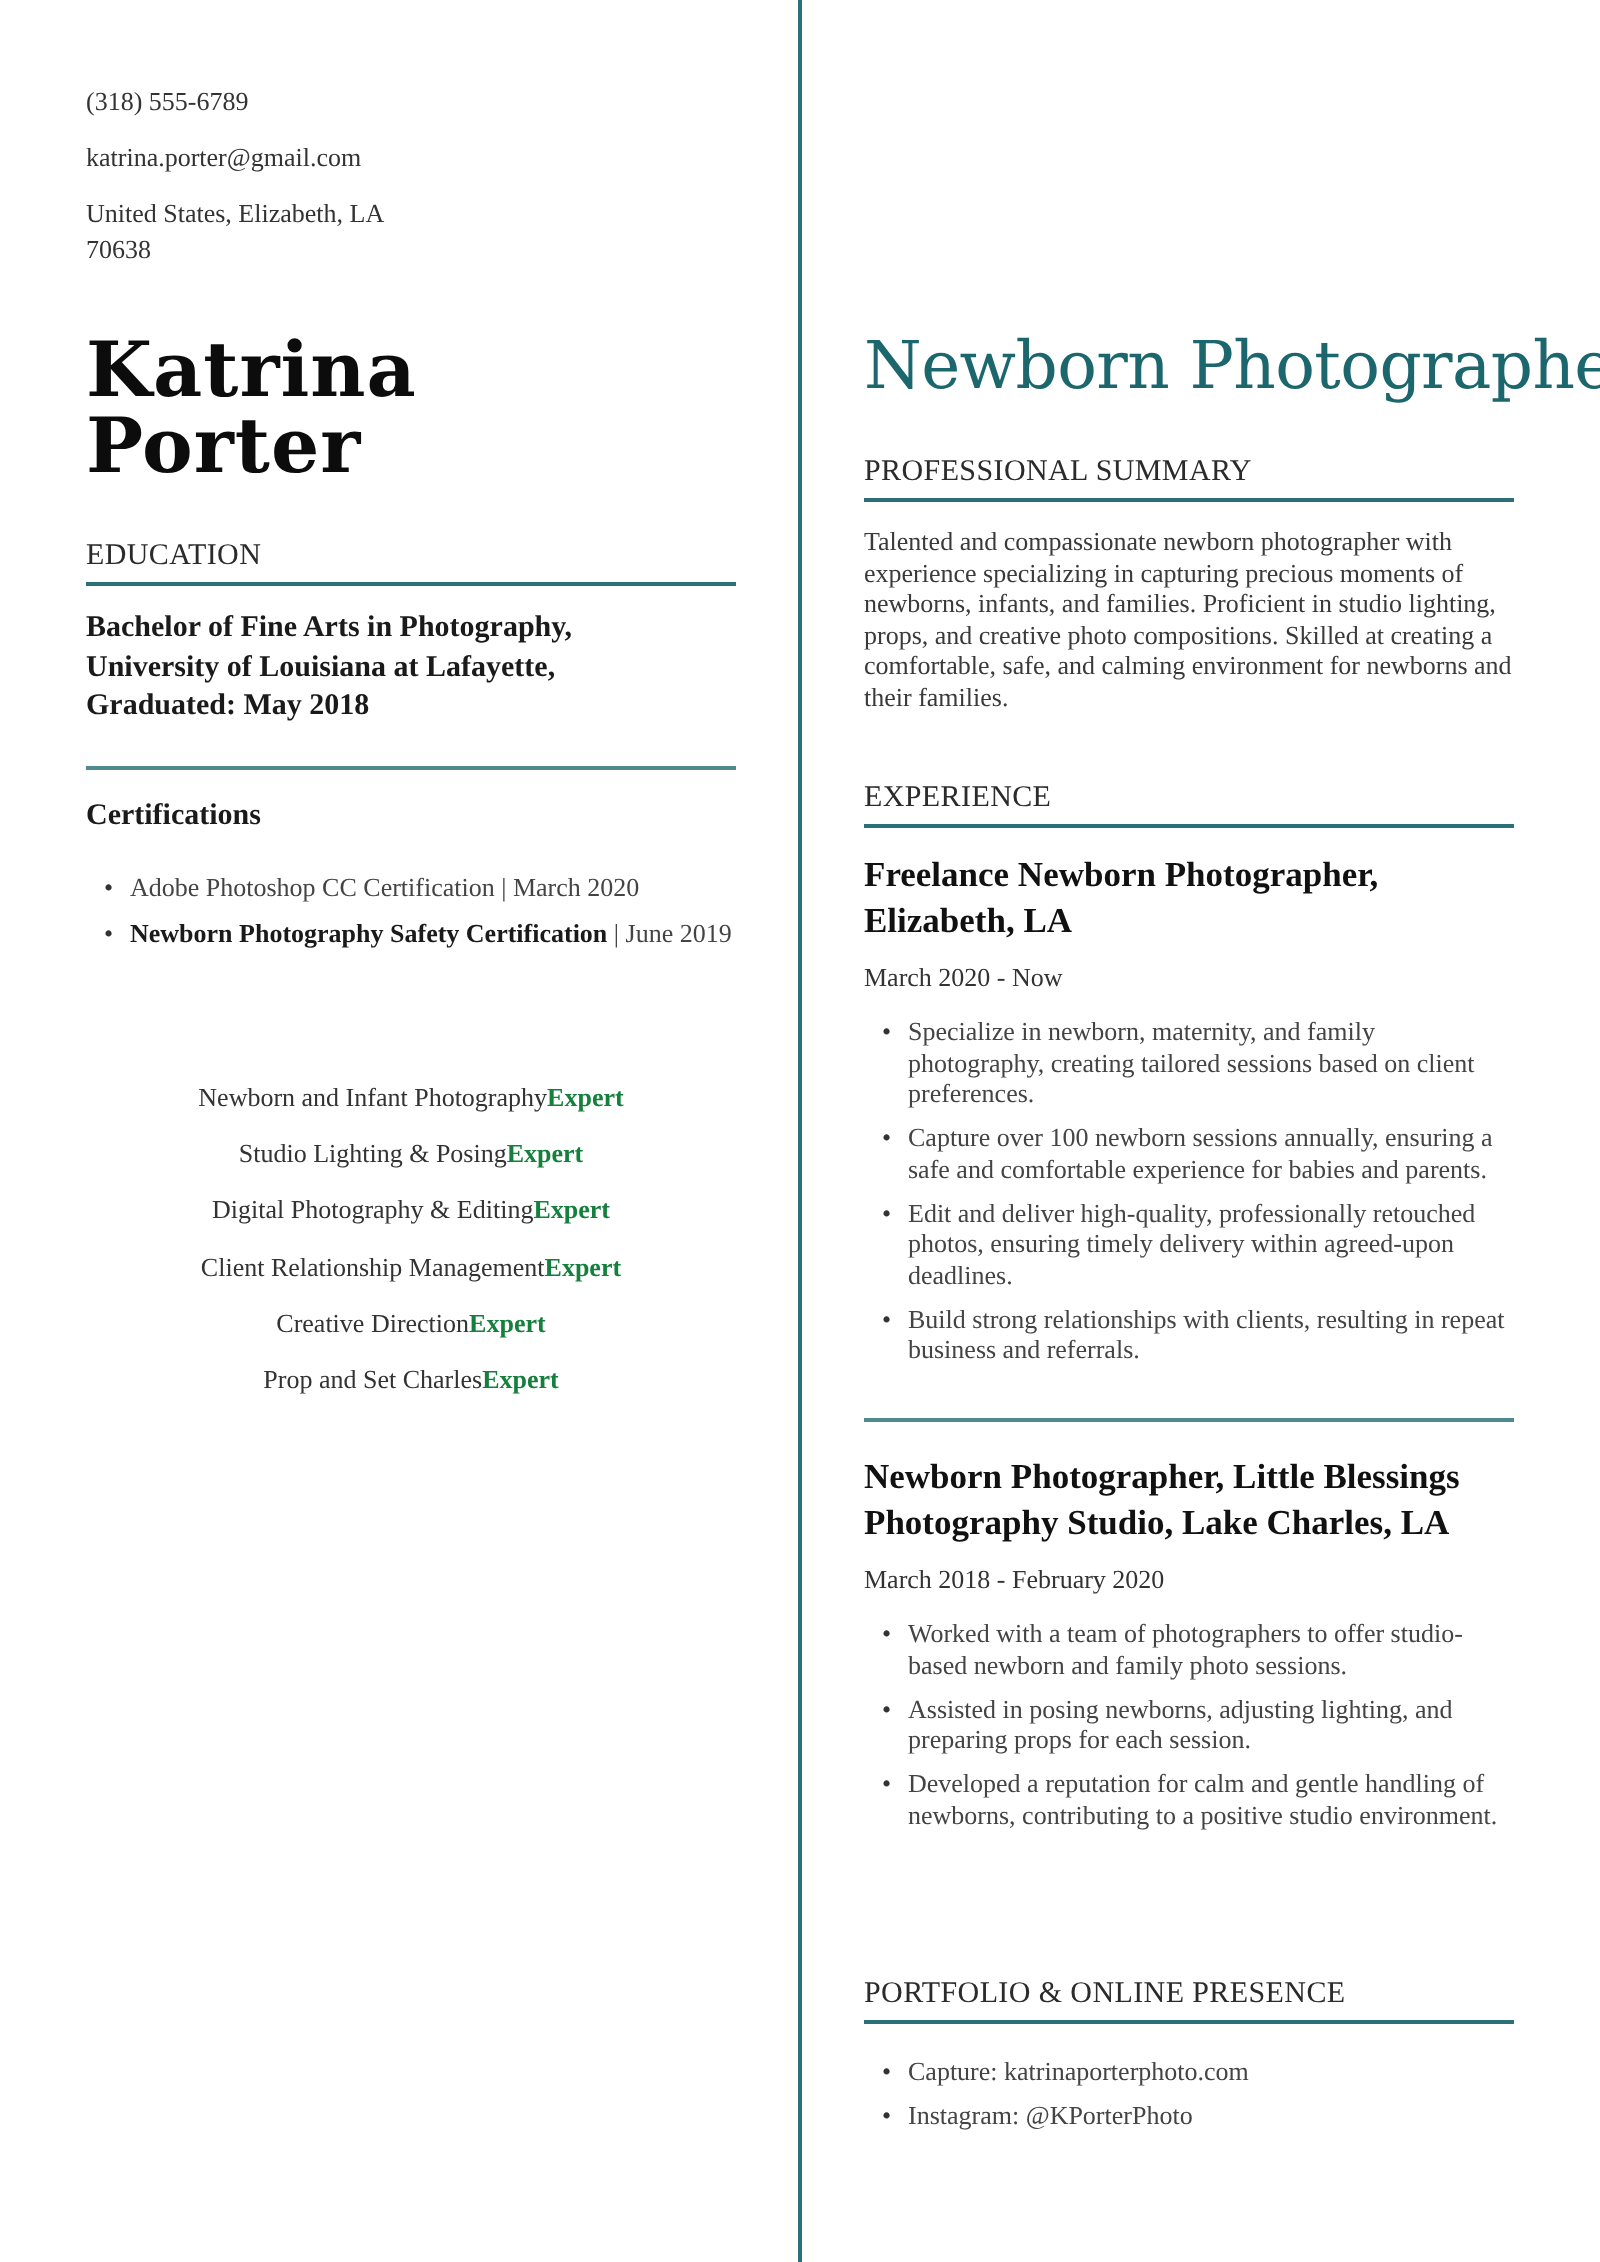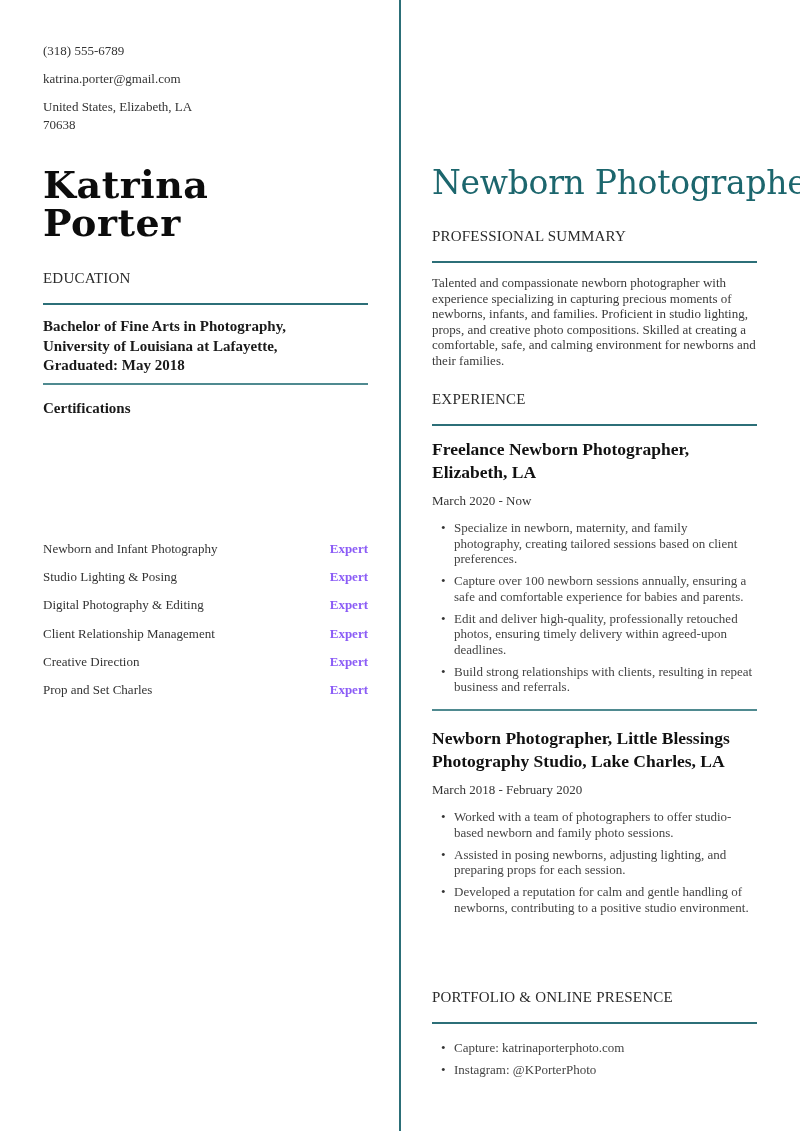--- a/index.html
+++ b/index.html
@@ -24,21 +24,21 @@
     }
     .name {
       position: absolute; left: 0; top: 166px;
       font-family: "DejaVu Serif", serif;
       font-weight: bold;
       font-size: 38px; line-height: 38px; color: #0c0c0c; letter-spacing: 0.5px;
     }
     .section-title {
       font-family: "Liberation Serif", serif;
       font-size: 15px; color: #2b2b2b; letter-spacing: 0.2px;
-      padding-bottom: 16px;
+      padding-bottom: 4px;
       border-bottom: 2px solid #2c6f78;
     }
     .abs { position: absolute; left: 0; width: 325px; }
     .edu-text {
       font-family: "Liberation Serif", serif;
       font-weight: bold; font-size: 15px; line-height: 19.5px; color: #1a1a1a;
     }
     .hr { height: 2px; background: #4f8a90; width: 325px; }
     .cert-title {
       font-family: "Liberation Serif", serif;
@@ -48,26 +48,26 @@
     ul.bullets li {
       position: relative; padding-left: 22px;
       font-family: "Liberation Serif", serif;
       font-size: 13px; line-height: 15.5px; color: #444;
     }
     ul.bullets li::before {
       content: "\2022"; position: absolute; left: 9px; top: 0; color: #333;
     }
     .cert-bold { font-weight: bold; color: #1a1a1a; }
     .skill-row {
-      display: flex; justify-content: space-between; align-items: baseline;
+      display: flex; justify-content: center; align-items: baseline;
       height: 28.2px;
       font-family: "Liberation Serif", serif;
       font-size: 13px; color: #333;
     }
-    .skill-level { font-weight: bold; color: #8b5cf6; }
+    .skill-level { font-weight: bold; color: #15803d; }
 
     
     .right { position: absolute; left: 432px; top: 0; width: 325px; }
     .job-title-main {
       position: absolute; left: 0; top: 163px;
       font-family: "DejaVu Serif", serif;
       font-size: 33px; color: #1c666d; white-space: nowrap;
       letter-spacing: -0.3px;
     }
     .para {
@@ -107,20 +107,24 @@
       <div class="edu-text" style="margin-top:12px;">
         <div>Bachelor of Fine Arts in Photography,</div>
         <div>University of Louisiana at Lafayette,</div>
         <div>Graduated: May 2018</div>
       </div>
     </div>
     <div class="abs hr" style="top:383px;"></div>
 
     <div class="abs" style="top:400px;">
       <div class="cert-title">Certifications</div>
+      <ul class="bullets" style="margin-top:19px;">
+        <li style="margin-bottom:7px;"><span>Adobe Photoshop CC Certification | March 2020</span></li>
+        <li><span class="cert-bold">Newborn Photography Safety Certification</span><span> | June 2019</span></li>
+      </ul>
     </div>
 
     <div class="abs" style="top:529px;">
       <div style="margin-top:12px;">
         <div class="skill-row">
             <span>Newborn and Infant Photography</span>
             <span class="skill-level">Expert</span>
           </div>
         <div class="skill-row">
             <span>Studio Lighting &amp; Posing</span>

